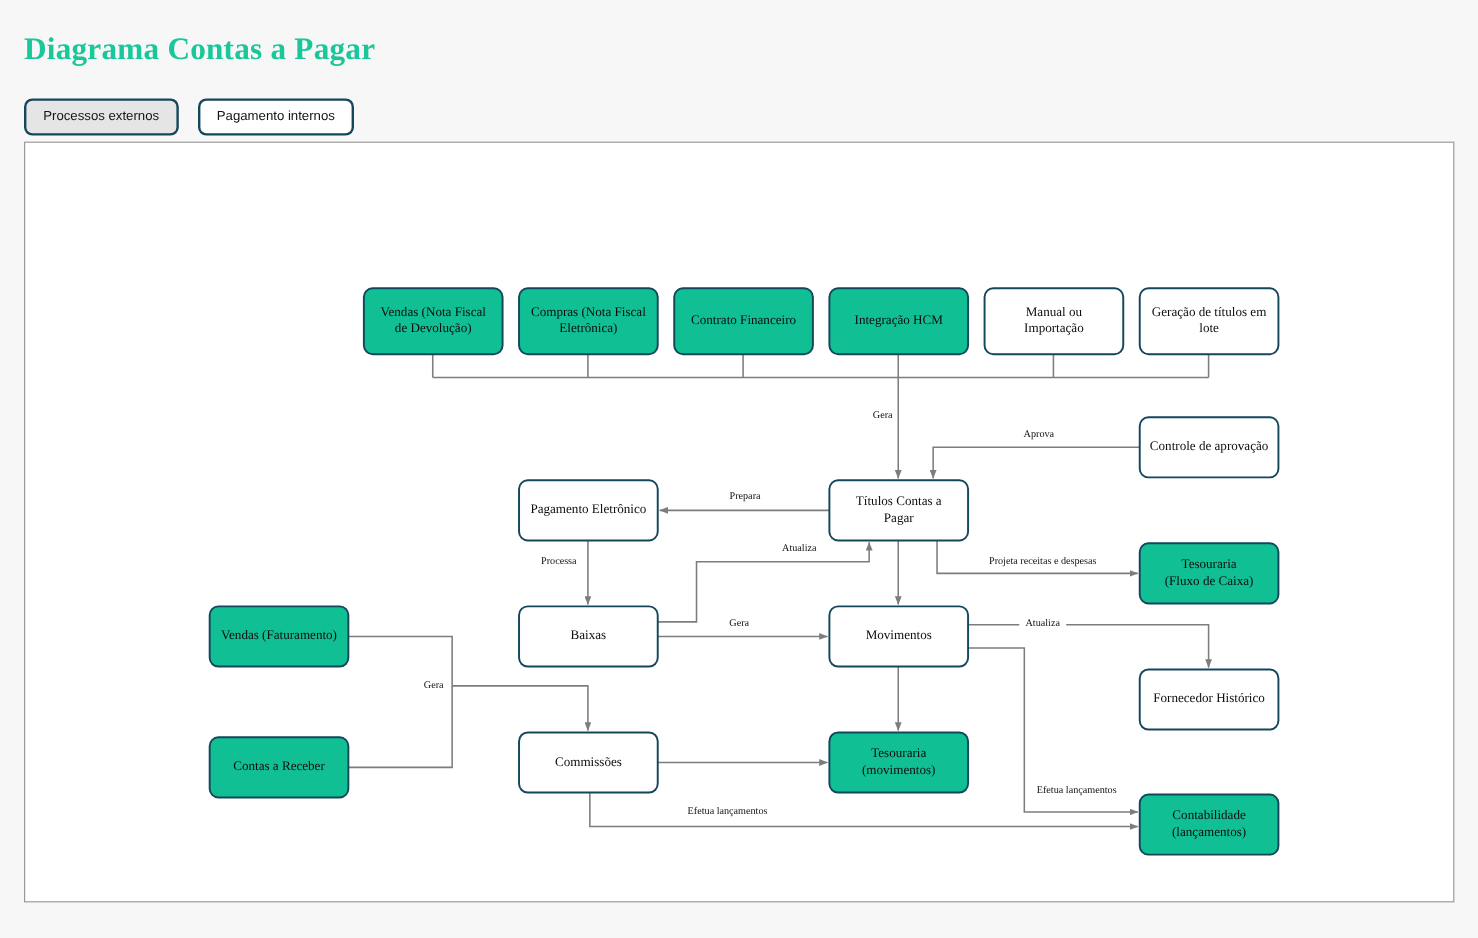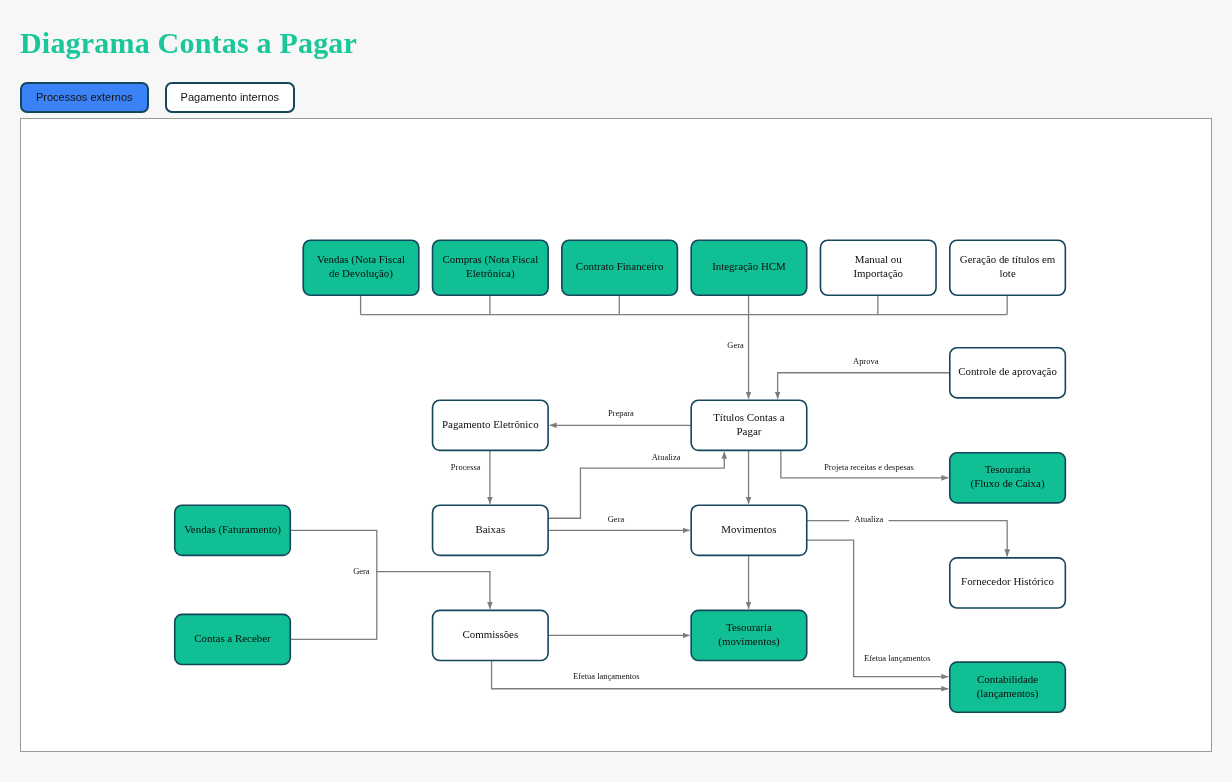--- a/index.html
+++ b/index.html
@@ -12,21 +12,21 @@
     height: 782px;
     background: #f7f7f7;
     font-family: "Liberation Sans", sans-serif;
     overflow: hidden;
   }
   #page-title {
     position: absolute;
     left: 20px;
     top: 26px;
     font-family: "Liberation Serif", serif;
-    font-size: 30px;
+    font-size: 26px;
     font-weight: bold;
     color: #19c79a;
     letter-spacing: 0.2px;
     white-space: nowrap;
   }
   #legend {
     position: absolute;
     left: 20px;
     top: 82px;
     display: flex;
@@ -38,21 +38,21 @@
     font-family: "Liberation Sans", sans-serif;
     font-size: 11px;
     color: #141414;
     padding: 8px 14px;
     line-height: 1;
     white-space: nowrap;
     cursor: pointer;
     box-sizing: border-box;
   }
   .legend-chip.external {
-    background: #3b82f6;
+    background: #e5e5e5;
   }
   .legend-chip.internal {
     background: #ffffff;
   }
   #canvas-panel {
     position: absolute;
     left: 20px;
     top: 118px;
     width: 1192px;
     height: 634px;

